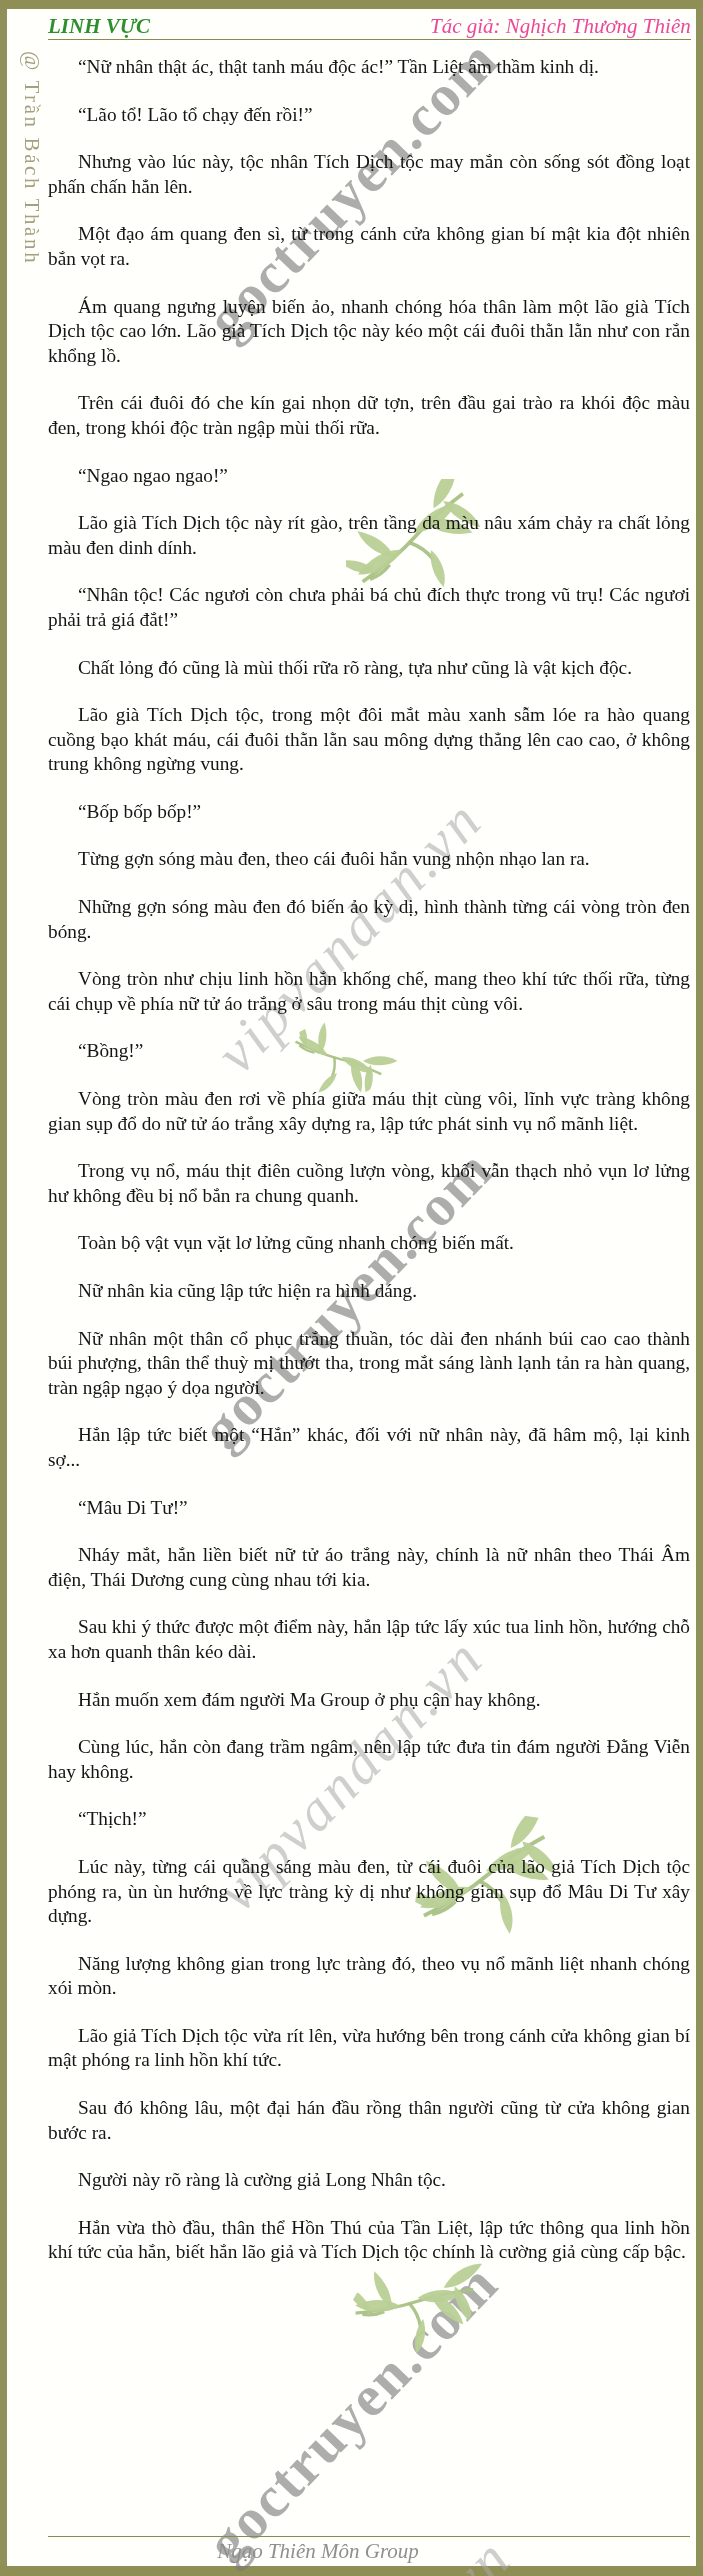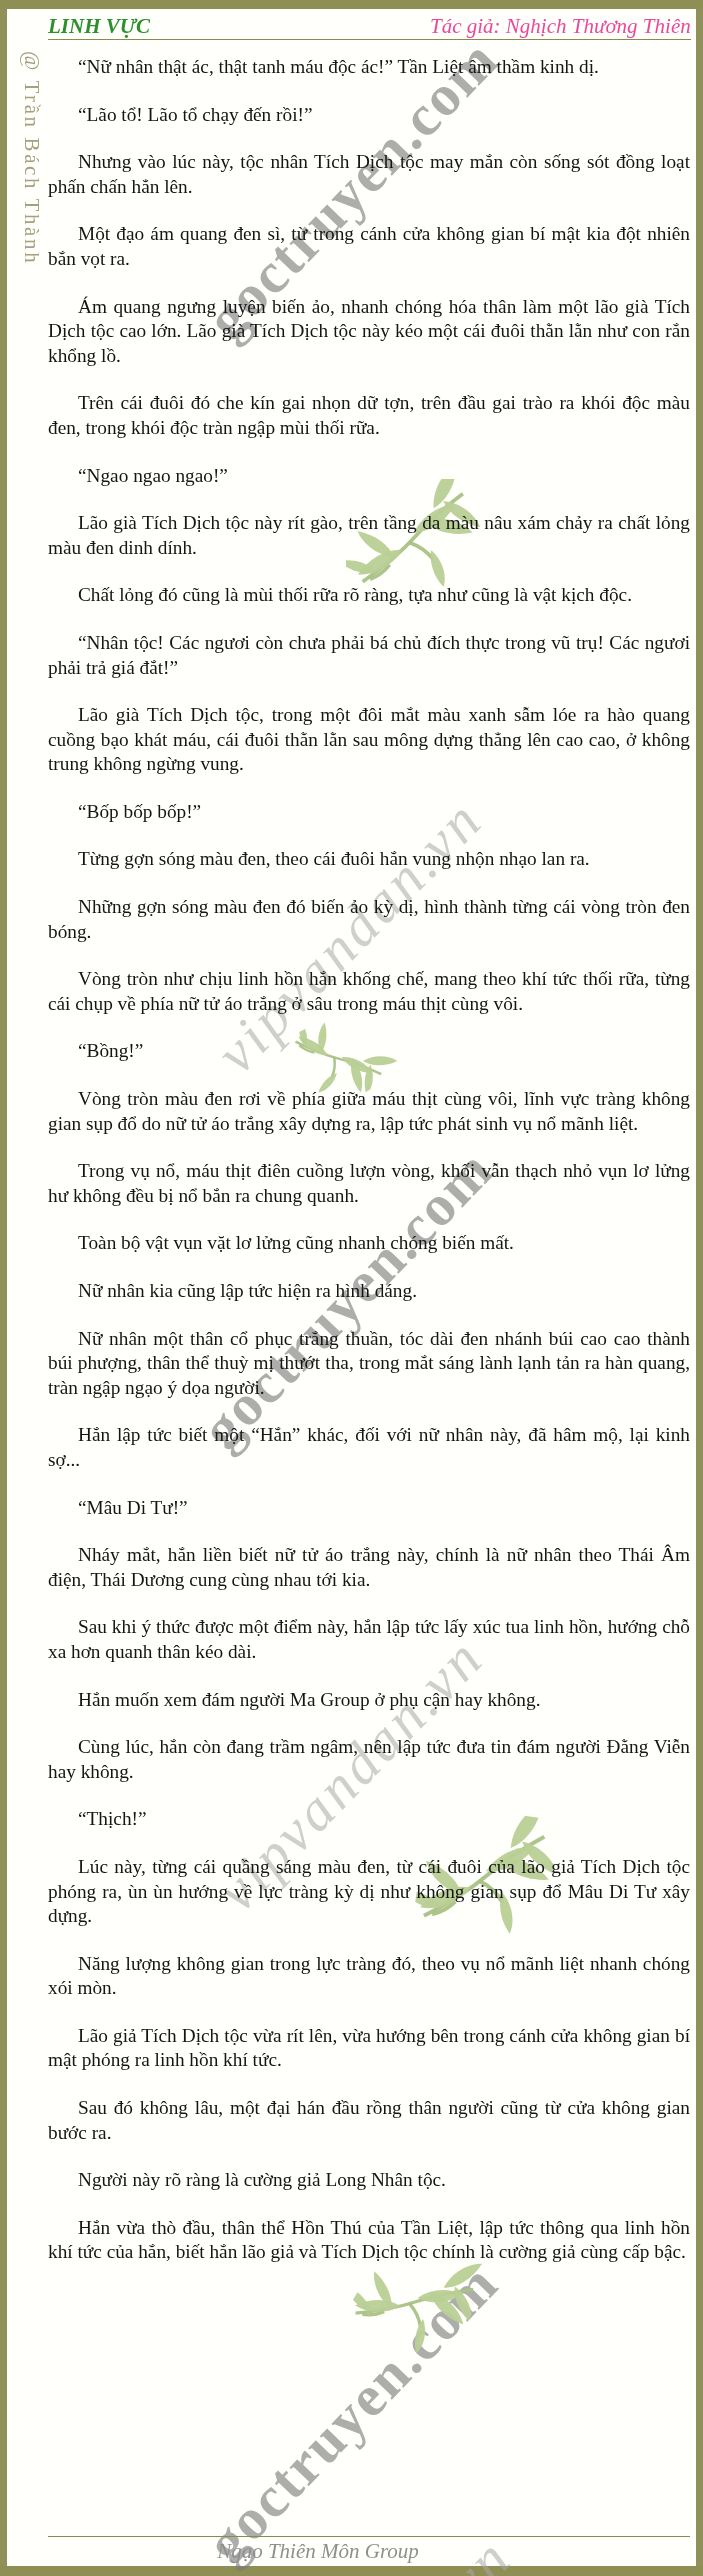--- a/index.html
+++ b/index.html
@@ -124,22 +124,22 @@
 
 <main class="chapter">
     <p>“Nữ nhân thật ác, thật tanh máu độc ác!” Tần Liệt âm thầm kinh dị.</p>
     <p>“Lão tổ! Lão tổ chạy đến rồi!”</p>
     <p>Nhưng vào lúc này, tộc nhân Tích Dịch tộc may mắn còn sống sót đồng loạt phấn chấn hẳn lên.</p>
     <p>Một đạo ám quang đen sì, từ trong cánh cửa không gian bí mật kia đột nhiên bắn vọt ra.</p>
     <p>Ám quang ngưng luyện biến ảo, nhanh chóng hóa thân làm một lão già Tích Dịch tộc cao lớn. Lão già Tích Dịch tộc này kéo một cái đuôi thằn lằn như con rắn khổng lồ.</p>
     <p>Trên cái đuôi đó che kín gai nhọn dữ tợn, trên đầu gai trào ra khói độc màu đen, trong khói độc tràn ngập mùi thối rữa.</p>
     <p>“Ngao ngao ngao!”</p>
     <p>Lão già Tích Dịch tộc này rít gào, trên tầng da màu nâu xám chảy ra chất lỏng màu đen dinh dính.</p>
+    <p>“Nhân tộc! Các ngươi còn chưa phải bá chủ đích thực trong vũ trụ! Các ngươi phải trả giá đắt!”</p>
     <p>Chất lỏng đó cũng là mùi thối rữa rõ ràng, tựa như cũng là vật kịch độc.</p>
-    <p>“Nhân tộc! Các ngươi còn chưa phải bá chủ đích thực trong vũ trụ! Các ngươi phải trả giá đắt!”</p>
     <p>Lão già Tích Dịch tộc, trong một đôi mắt màu xanh sẫm lóe ra hào quang cuồng bạo khát máu, cái đuôi thằn lằn sau mông dựng thẳng lên cao cao, ở không trung không ngừng vung.</p>
     <p>“Bốp bốp bốp!”</p>
     <p>Từng gợn sóng màu đen, theo cái đuôi hắn vung nhộn nhạo lan ra.</p>
     <p>Những gợn sóng màu đen đó biến ảo kỳ dị, hình thành từng cái vòng tròn đen bóng.</p>
     <p>Vòng tròn như chịu linh hồn hắn khống chế, mang theo khí tức thối rữa, từng cái chụp về phía nữ tử áo trắng ở sâu trong máu thịt cùng vôi.</p>
     <p>“Bồng!”</p>
     <p>Vòng tròn màu đen rơi về phía giữa máu thịt cùng vôi, lĩnh vực tràng không gian sụp đổ do nữ tử áo trắng xây dựng ra, lập tức phát sinh vụ nổ mãnh liệt.</p>
     <p>Trong vụ nổ, máu thịt điên cuồng lượn vòng, khối vẫn thạch nhỏ vụn lơ lửng hư không đều bị nổ bắn ra chung quanh.</p>
     <p>Toàn bộ vật vụn vặt lơ lửng cũng nhanh chóng biến mất.</p>
     <p>Nữ nhân kia cũng lập tức hiện ra hình dáng.</p>

